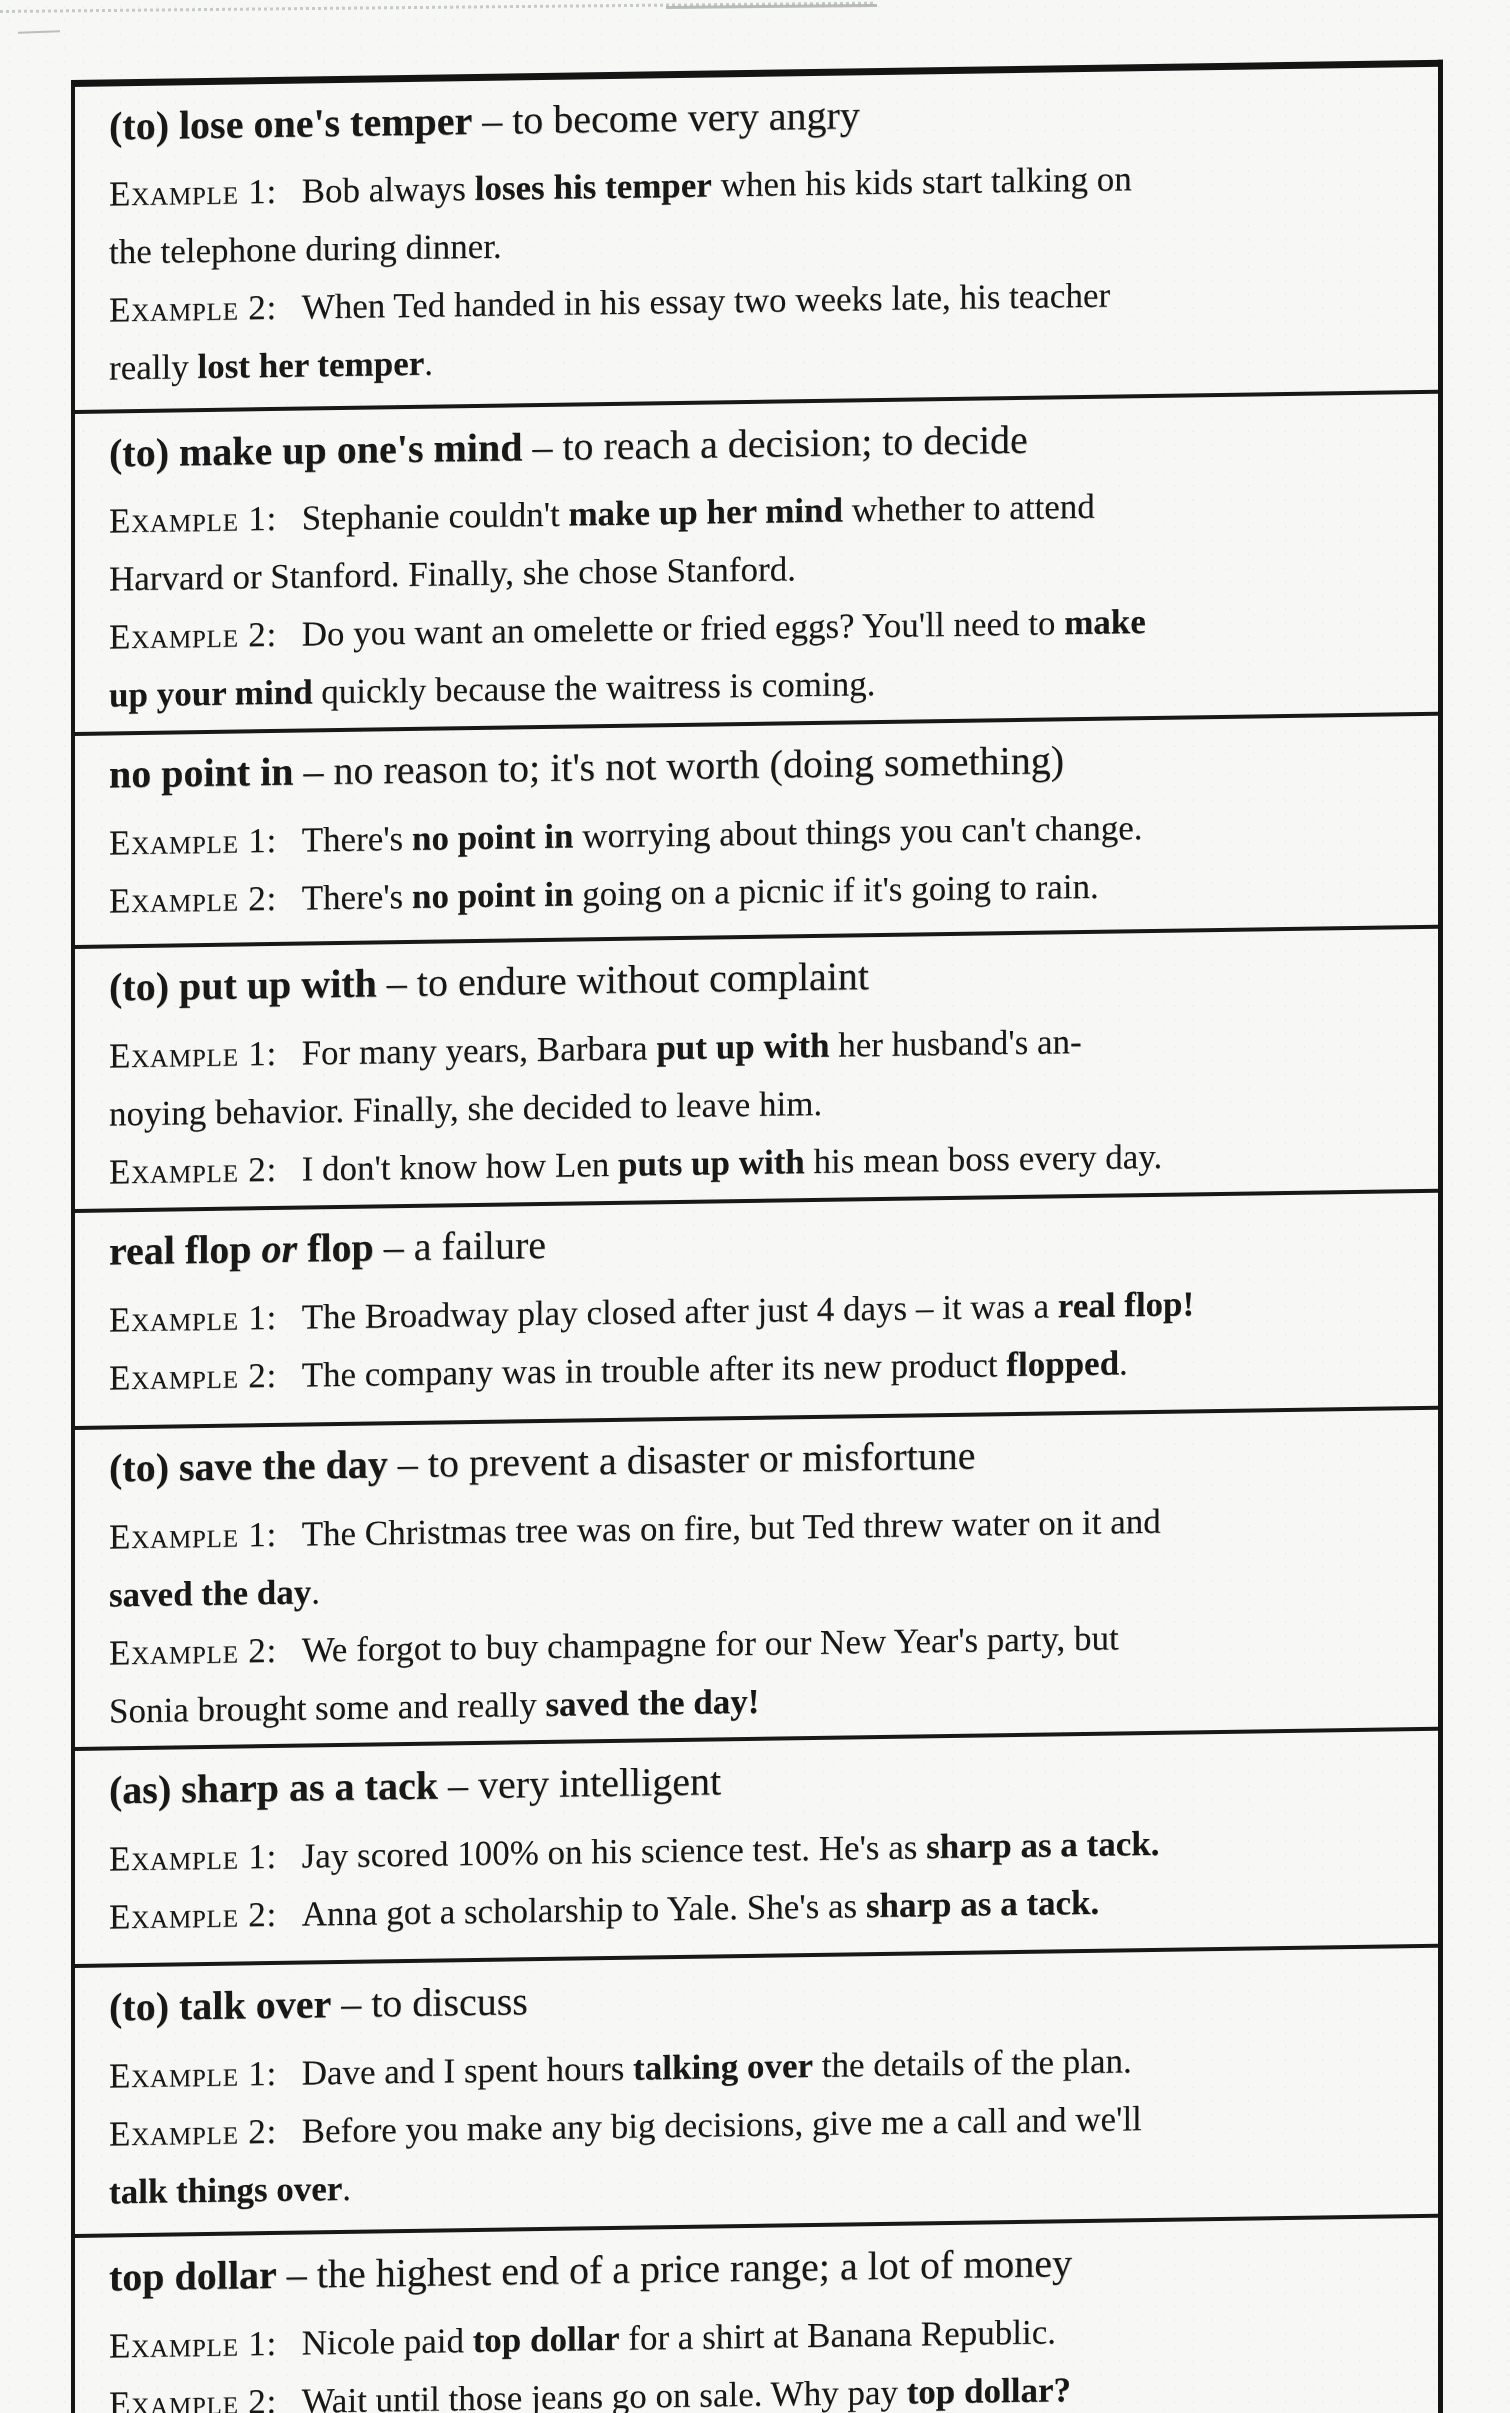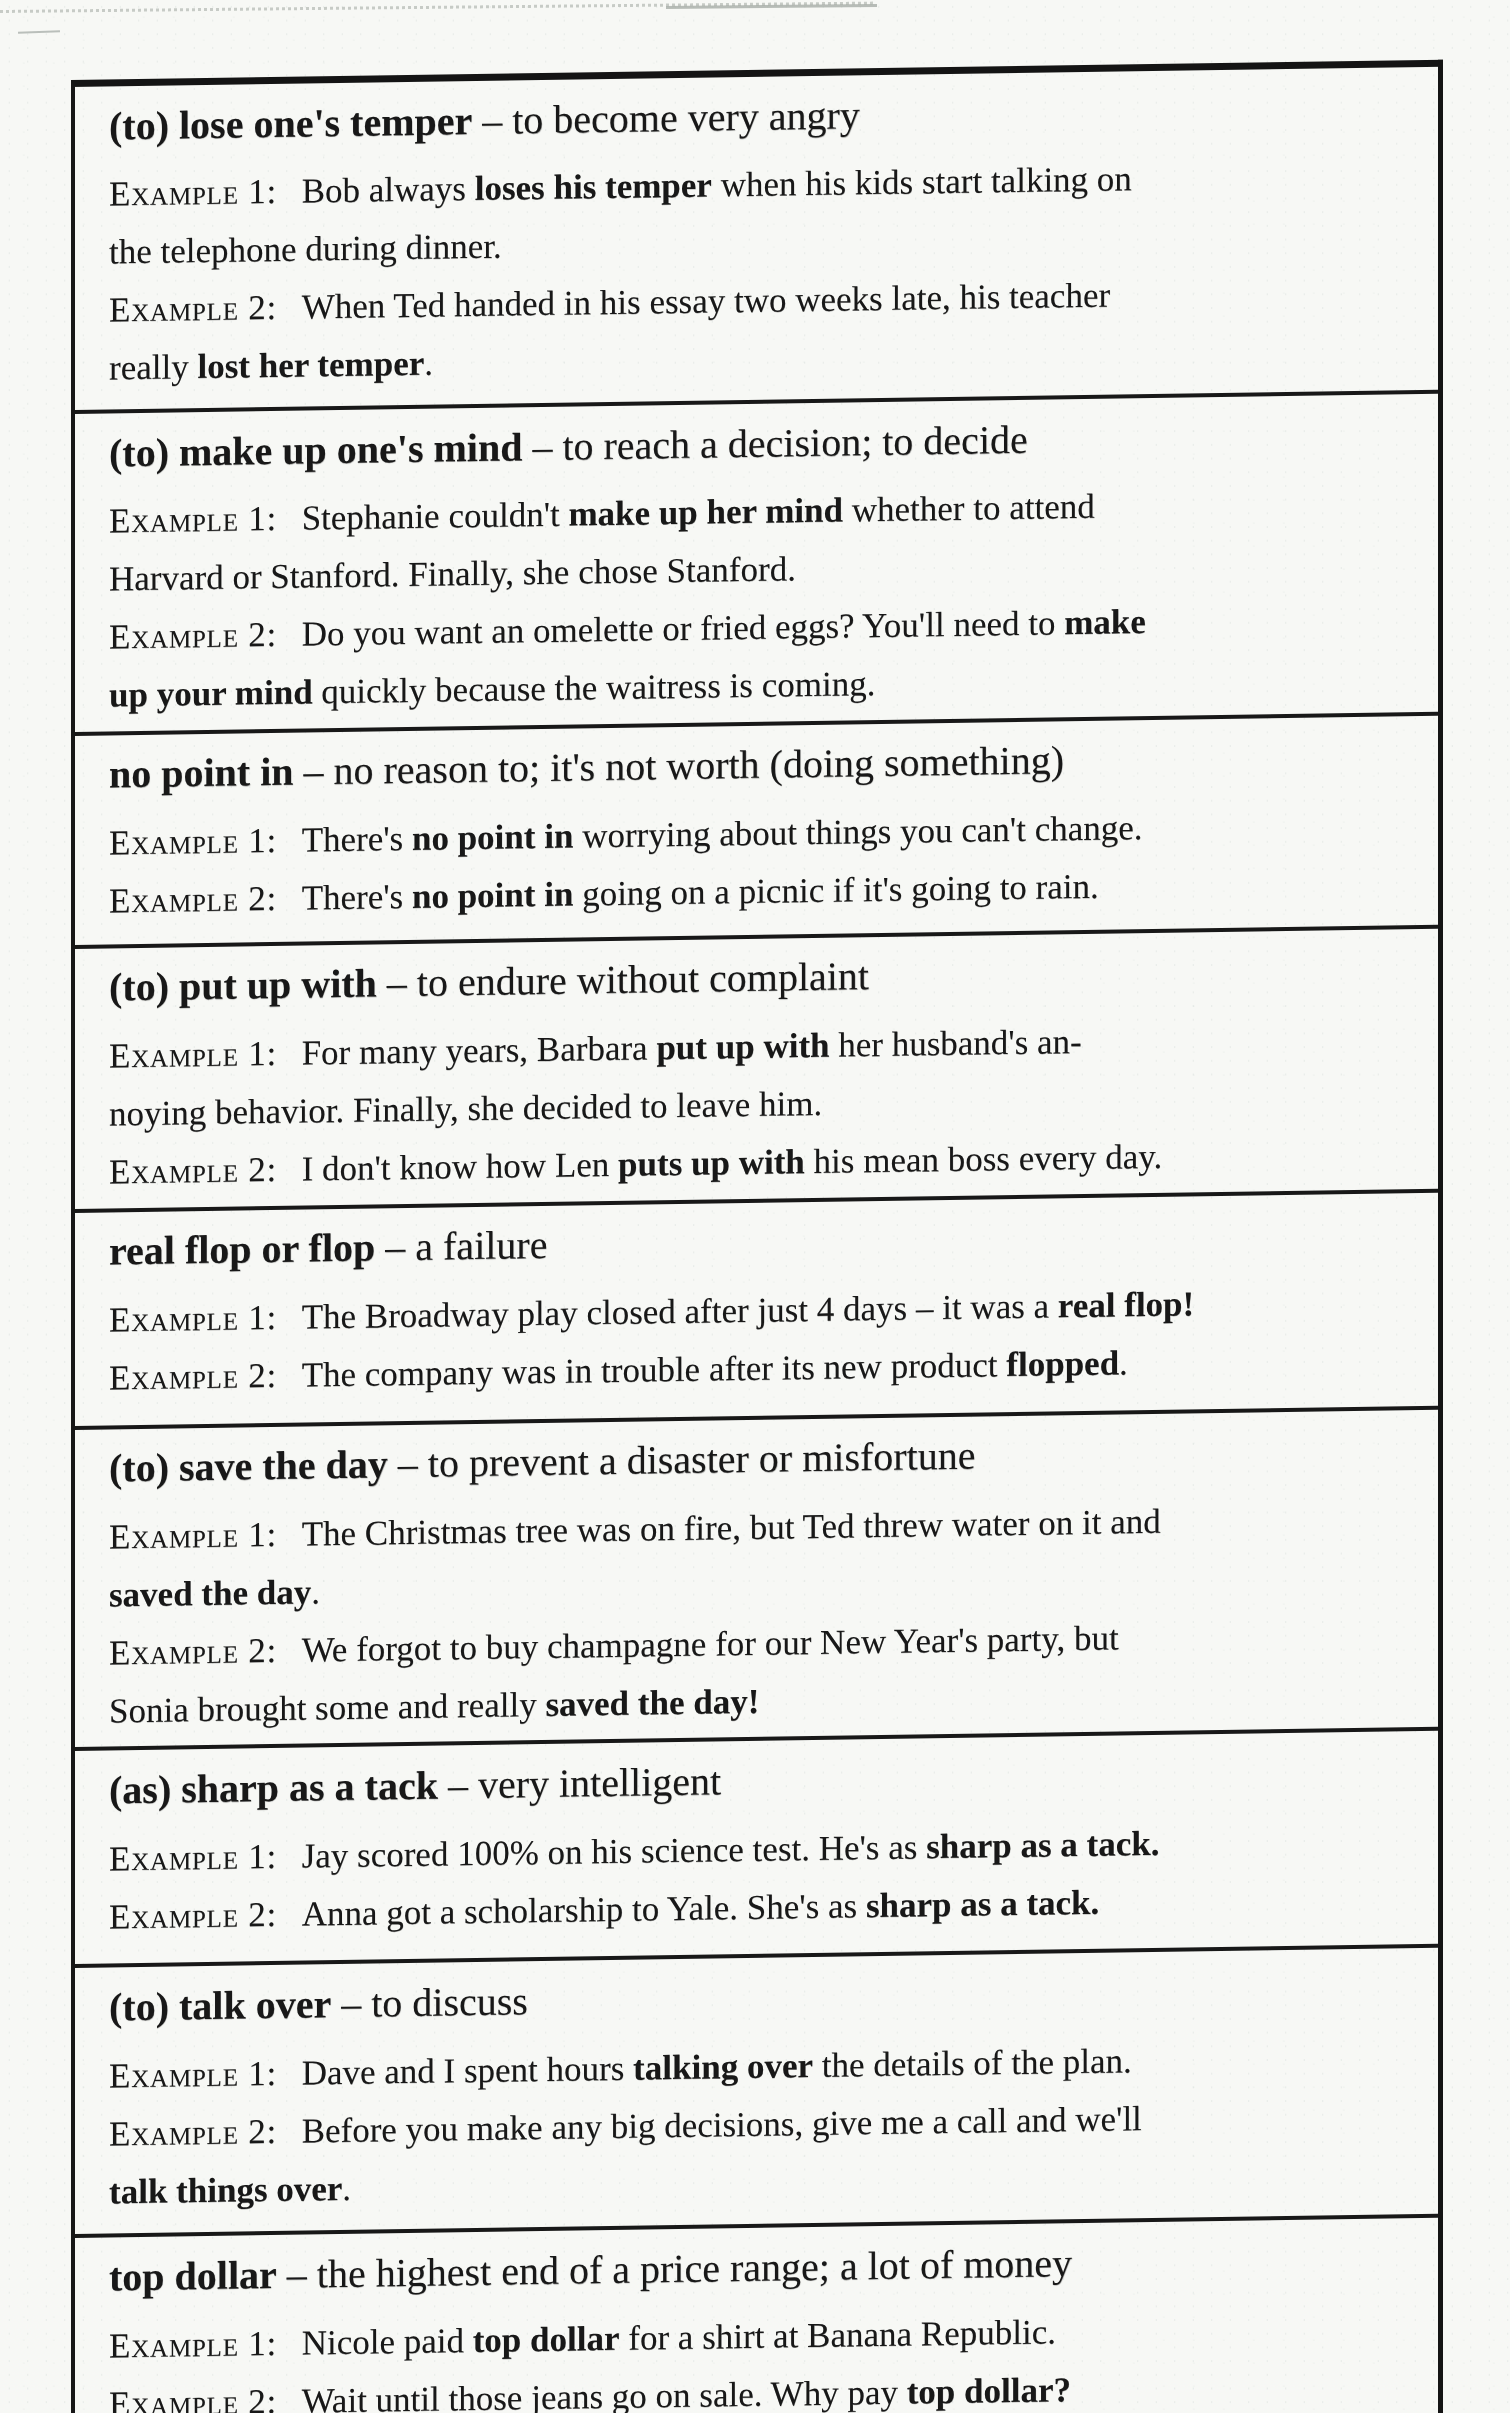--- a/index.html
+++ b/index.html
@@ -77,21 +77,21 @@
   .heading {
     margin: 0 0 9.7px 0;
     font-size: 40px;
     line-height: 60px;
     font-weight: 700;
     white-space: nowrap;
     text-shadow: 0.3px 0.6px 0.7px rgba(12,12,12,0.38);
   }
   .heading .sep { font-weight: 400; }
   .heading .def { font-weight: 400; }
-  .heading .i { }
+  .heading .i { font-style: italic; }
 
   .examples p.example {
     margin: 0;
     font-size: 35px;
     line-height: 58px;
     white-space: pre-wrap;
     text-shadow: 0.2px 0.5px 0.6px rgba(15,15,15,0.34);
   }
   .ex-label {
     font-variant: small-caps;

